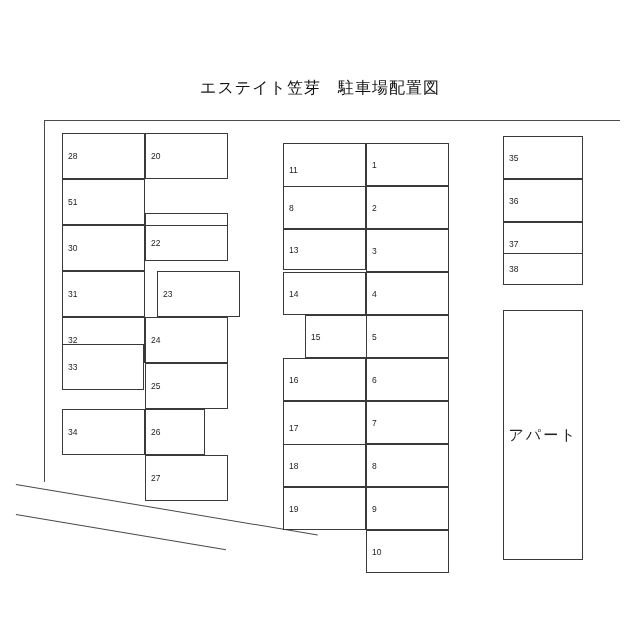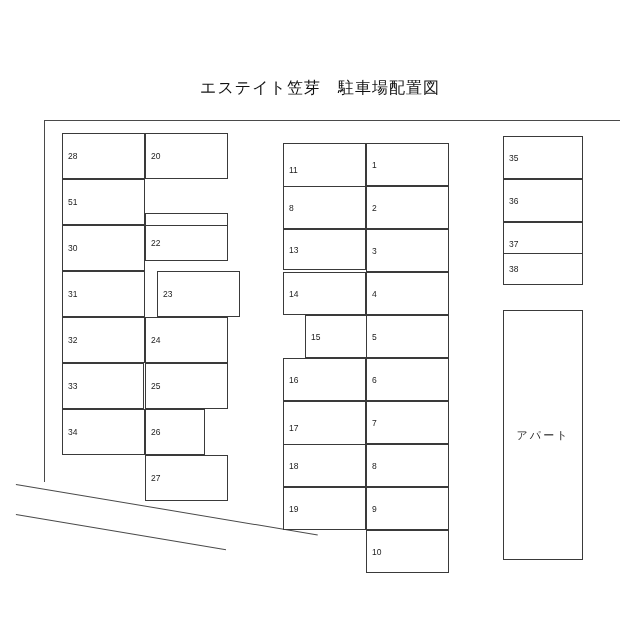--- a/index.html
+++ b/index.html
@@ -52,21 +52,21 @@
     border: 1px solid #3a3a3a;
     background: #ffffff;
   }
   .apart-label {
     position: absolute;
     left: 0;
     top: 50%;
     transform: translateY(-50%);
     width: 100%;
     text-align: center;
-    font-size: 11px;
+    font-size: 15px;
     letter-spacing: 2px;
     color: #222;
   }
   .road-line {
     position: absolute;
     background: #4a4a4a;
     transform-origin: 0 0;
     height: 1px;
   }
   .edge {
@@ -99,21 +99,21 @@
     </div>
     <div class="stall" style="left: 62px; top: 225px; width: 83px; height: 46px;">
       <span class="stall-label">30</span>
     </div>
     <div class="stall" style="left: 62px; top: 271px; width: 83px; height: 46px;">
       <span class="stall-label">31</span>
     </div>
     <div class="stall" style="left: 62px; top: 317px; width: 83px; height: 46px;">
       <span class="stall-label">32</span>
     </div>
-    <div class="stall" style="left: 62px; top: 363px; width: 82px; height: 46px; padding-left: 35px;">
+    <div class="stall" style="left: 62px; top: 344px; width: 82px; height: 46px; padding-left: 35px;">
       <span class="stall-label">33</span>
     </div>
     <div class="stall" style="left: 62px; top: 409px; width: 83px; height: 46px;">
       <span class="stall-label">34</span>
     </div>
     <div class="stall" style="left: 145px; top: 133px; width: 83px; height: 46px;">
       <span class="stall-label">20</span>
     </div>
     <div class="stall" style="left: 145px; top: 179px; width: 83px; height: 46px; margin-top: 34px;">
       <span class="stall-label">21</span>

